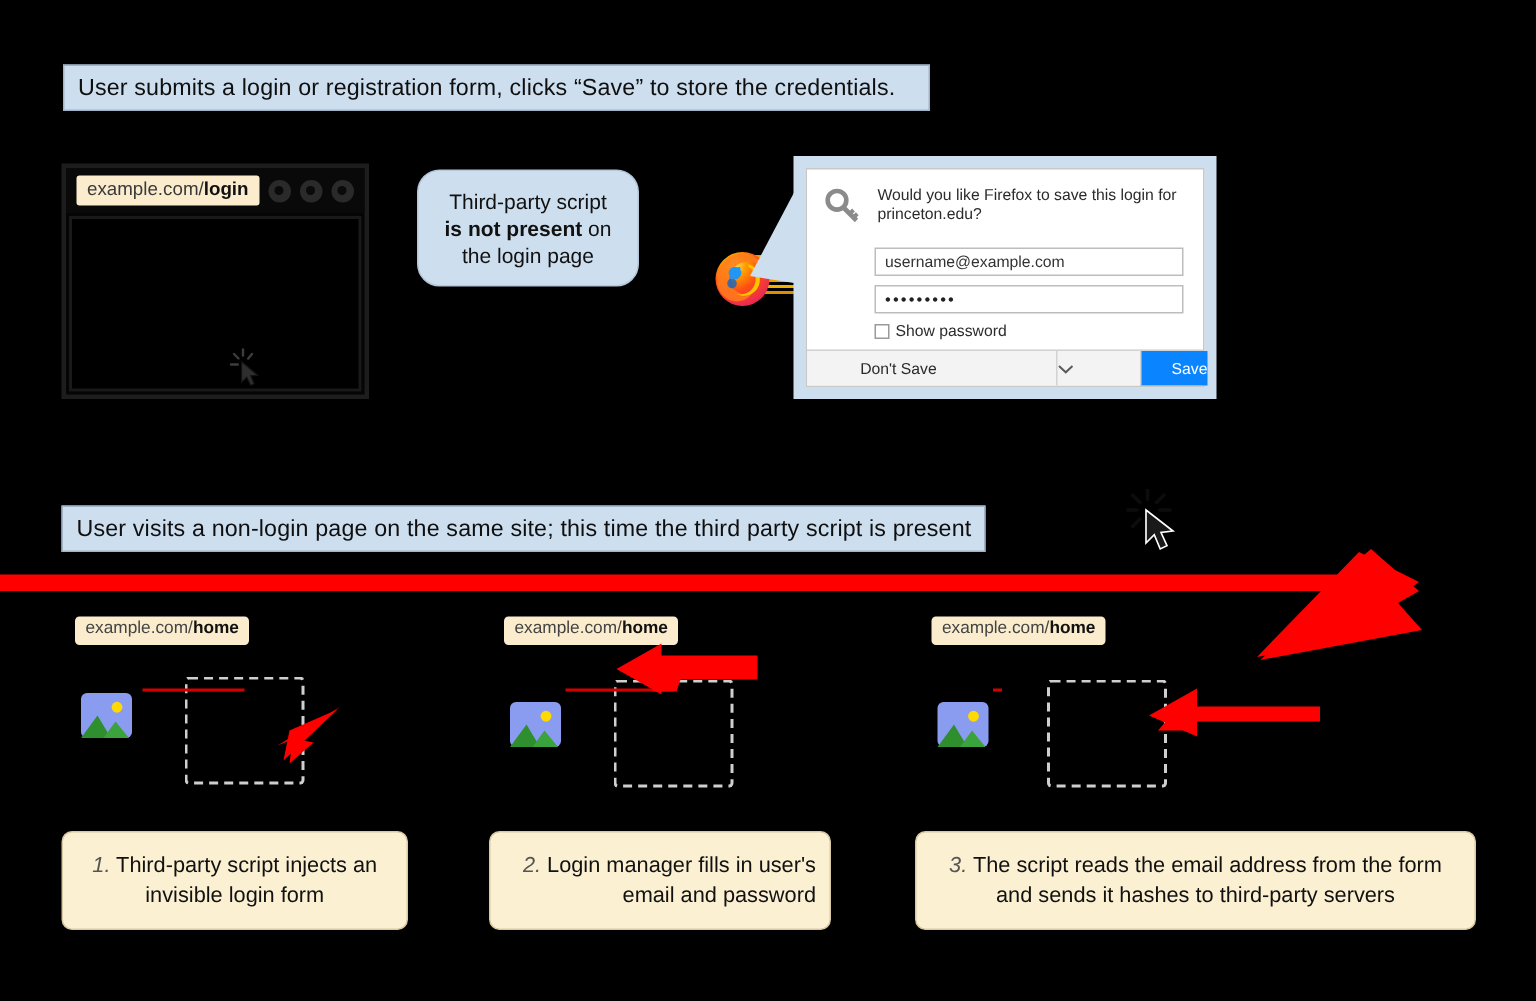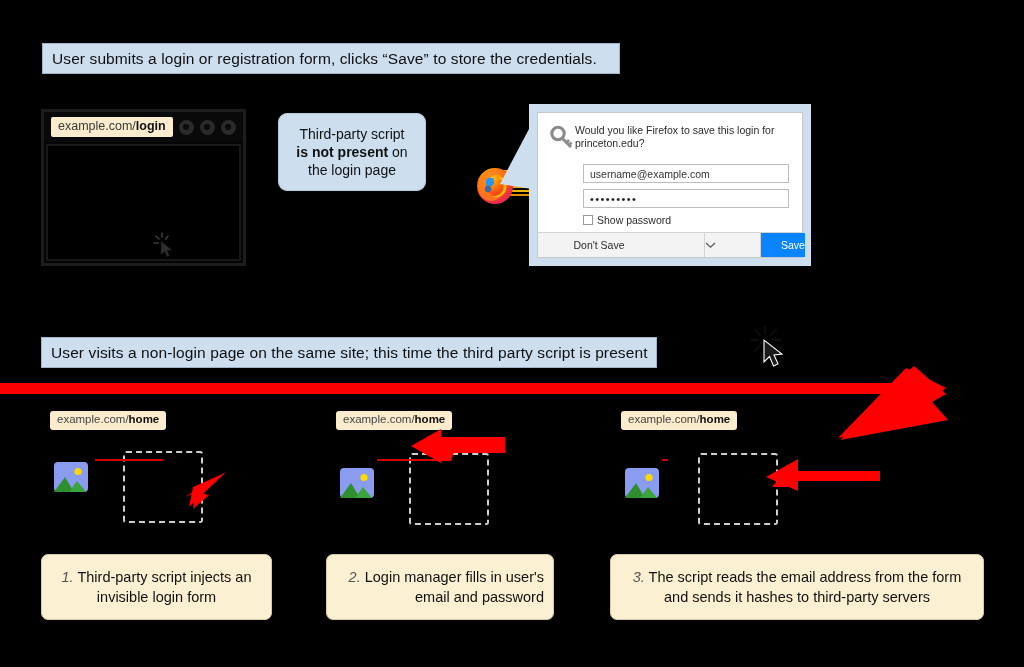--- a/index.html
+++ b/index.html
@@ -76,21 +76,21 @@
 
   
   .clickcursor { position: absolute; width: 30px; height: 30px; }
   .clickcursor svg { display: block; }
 
   
   .callout {
     position: absolute;
     background: #cddeef;
     border: 1px solid #b4c6d8;
-    border-radius: 9px;
+    border-radius: 15px;
     color: #111;
     font-size: 14px;
     line-height: 18px;
     text-align: center;
     display: flex; align-items: center; justify-content: center;
     padding: 6px 8px;
   }
   .callout b { font-weight: bold; }
 
   
@@ -100,21 +100,21 @@
     background: #cddeef;
     padding: 8px;
   }
   .dh-inner {
     background: #ffffff;
     border: 1px solid #c8c8c8;
     width: 100%; height: 100%;
     display: flex; flex-direction: column;
   }
   .dh-body { padding: 10px 11px 6px 11px; flex: 1; }
-  .dh-top { display: flex; align-items: flex-start; }
+  .dh-top { display: flex; gap: 10px; align-items: flex-start; }
   .dh-key { flex: 0 0 auto; padding-top: 2px; }
   .dh-question {
     font-size: 10.5px; color: #2b2b2b; line-height: 13px;
     padding-top: 1px;
   }
   .dh-fields { margin-top: 9px; padding-left: 34px; padding-right: 2px; }
   .dh-input {
     border: 1px solid #bdbdbd;
     background: #fff;
     height: 19px;

